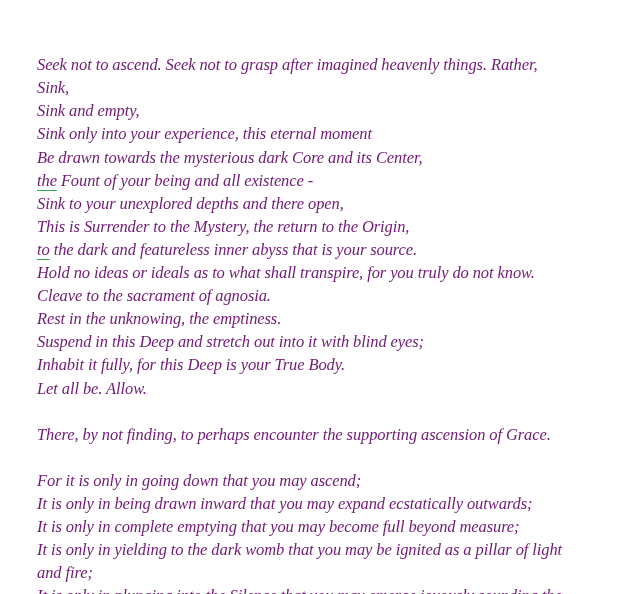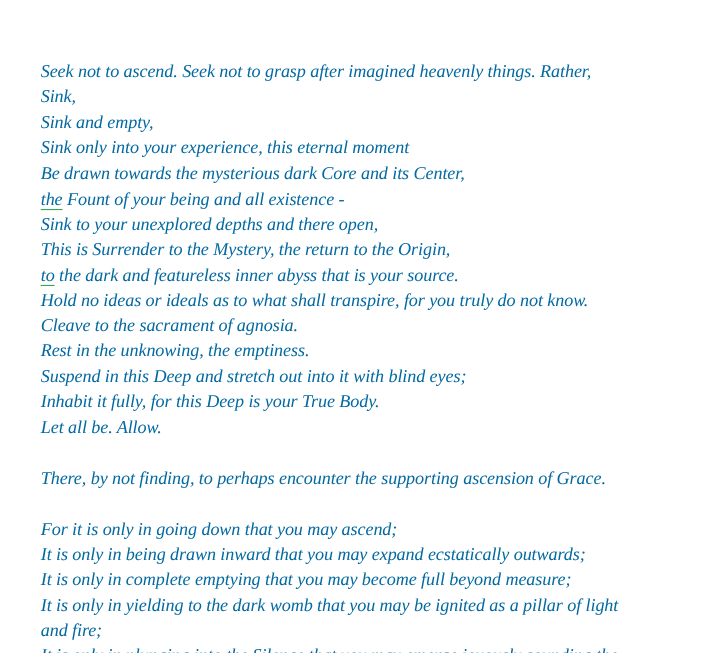--- a/index.html
+++ b/index.html
@@ -35,15 +35,15 @@
     text-decoration-line: underline;
     text-decoration-style: wavy;
     text-decoration-thickness: 1px;
     text-underline-offset: 4px;
     text-decoration: underline;
   }
 </style>
 </head>
 <body style="background: rgb(255, 255, 255);">
 
-<div class="page" style="color: #0369a1;">
+<div class="page" style="color: #701a75;">
   <div><div class="line"><span>Seek not to ascend. Seek not to grasp after imagined heavenly things. Rather,</span></div><div class="line"><span>Sink,</span></div><div class="line"><span>Sink and empty,</span></div><div class="line"><span>Sink only into your experience, this eternal moment</span></div><div class="line"><span>Be drawn towards the mysterious dark Core and its Center,</span></div><div class="line"><span class="squiggle" style="text-decoration-color: rgb(53, 168, 83);">the</span><span> Fount of your being and all existence -</span></div><div class="line"><span>Sink to your unexplored depths and there open,</span></div><div class="line"><span>This is Surrender to the Mystery, the return to the Origin,</span></div><div class="line"><span class="squiggle" style="text-decoration-color: rgb(53, 168, 83);">to</span><span> the dark and featureless inner abyss that is your source.</span></div><div class="line"><span>Hold no ideas or ideals as to what shall transpire, for you truly do not know.</span></div><div class="line"><span>Cleave to the sacrament of agnosia.</span></div><div class="line"><span>Rest in the unknowing, the emptiness.</span></div><div class="line"><span>Suspend in this Deep and stretch out into it with blind eyes;</span></div><div class="line"><span>Inhabit it fully, for this Deep is your True Body.</span></div><div class="line"><span>Let all be. Allow.</span></div><div class="line blank"></div><div class="line"><span>There, by not finding, to perhaps encounter the supporting ascension of Grace.</span></div><div class="line blank"></div><div class="line"><span>For it is only in going down that you may ascend;</span></div><div class="line"><span>It is only in being drawn inward that you may expand ecstatically outwards;</span></div><div class="line"><span>It is only in complete emptying that you may become full beyond measure;</span></div><div class="line"><span>It is only in yielding to the dark womb that you may be ignited as a pillar of light</span></div><div class="line"><span>and fire;</span></div><div class="line"><span>It is only in plunging into the Silence that you may emerge joyously sounding the</span></div></div>
 </div>
 
 </body></html>

